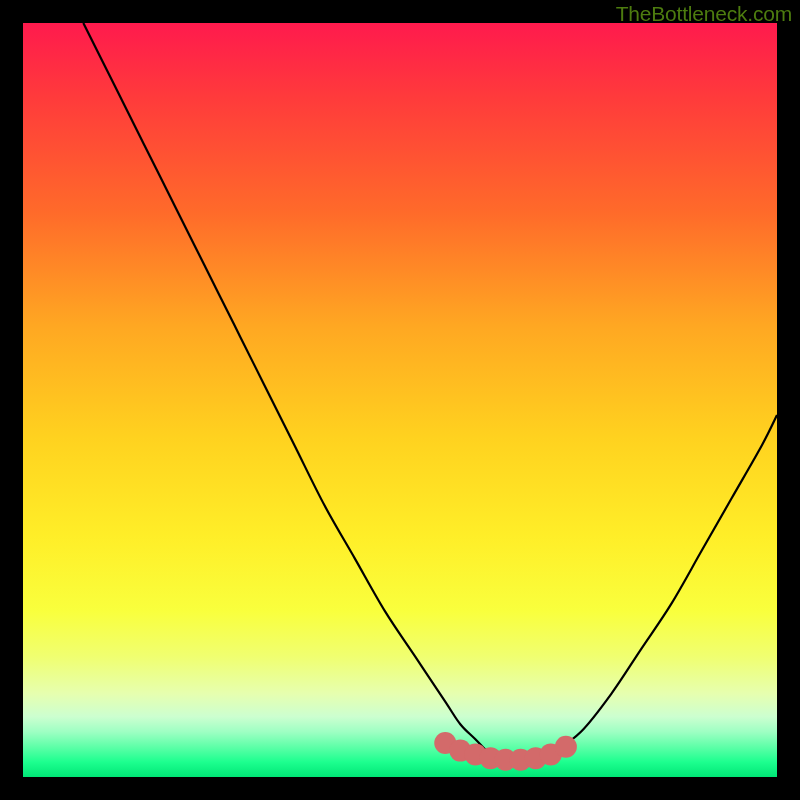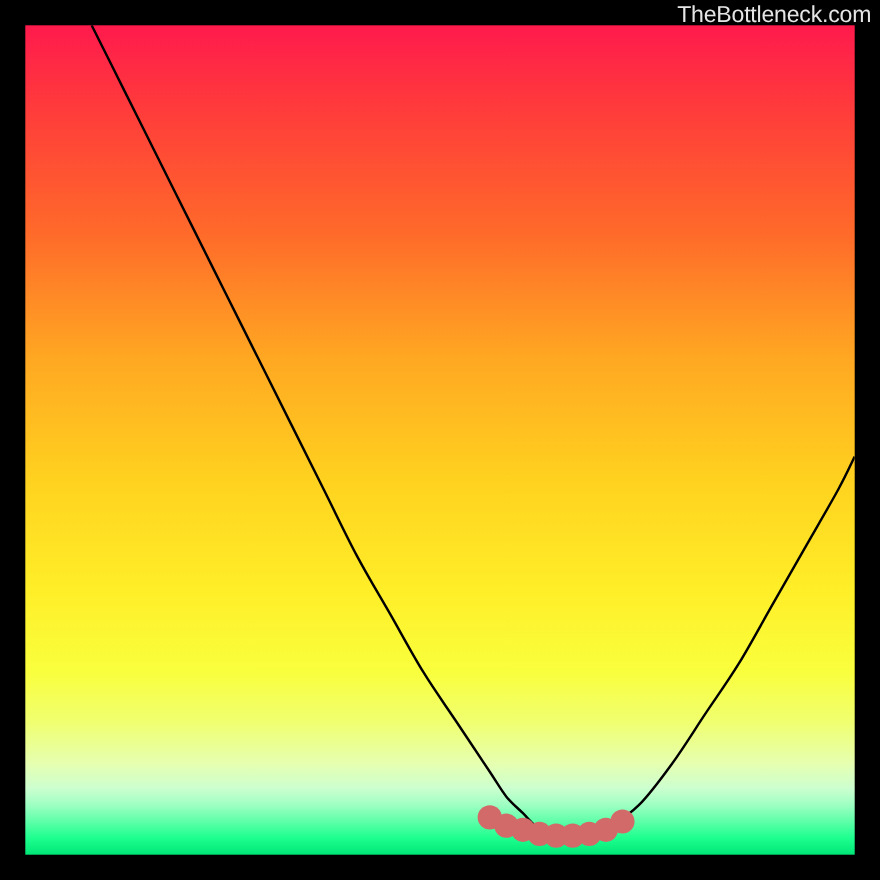--- a/index.html
+++ b/index.html
@@ -51,21 +51,21 @@
     inset: 0;
     width: 100%;
     height: 100%;
   }
   .watermark {
     position: absolute;
     top: 2px;
     right: 8px;
     font-size: 21px;
     font-weight: 500;
-    color: #e5e5e5;
+    color: #4d7c0f;
     letter-spacing: -0.2px;
   }
 </style>
 </head>
 <body>
 
 <div class="frame">
   <div class="plot">
     <div class="gradient"></div>
     <svg class="curve-svg" viewBox="0 0 754 754" preserveAspectRatio="none">

